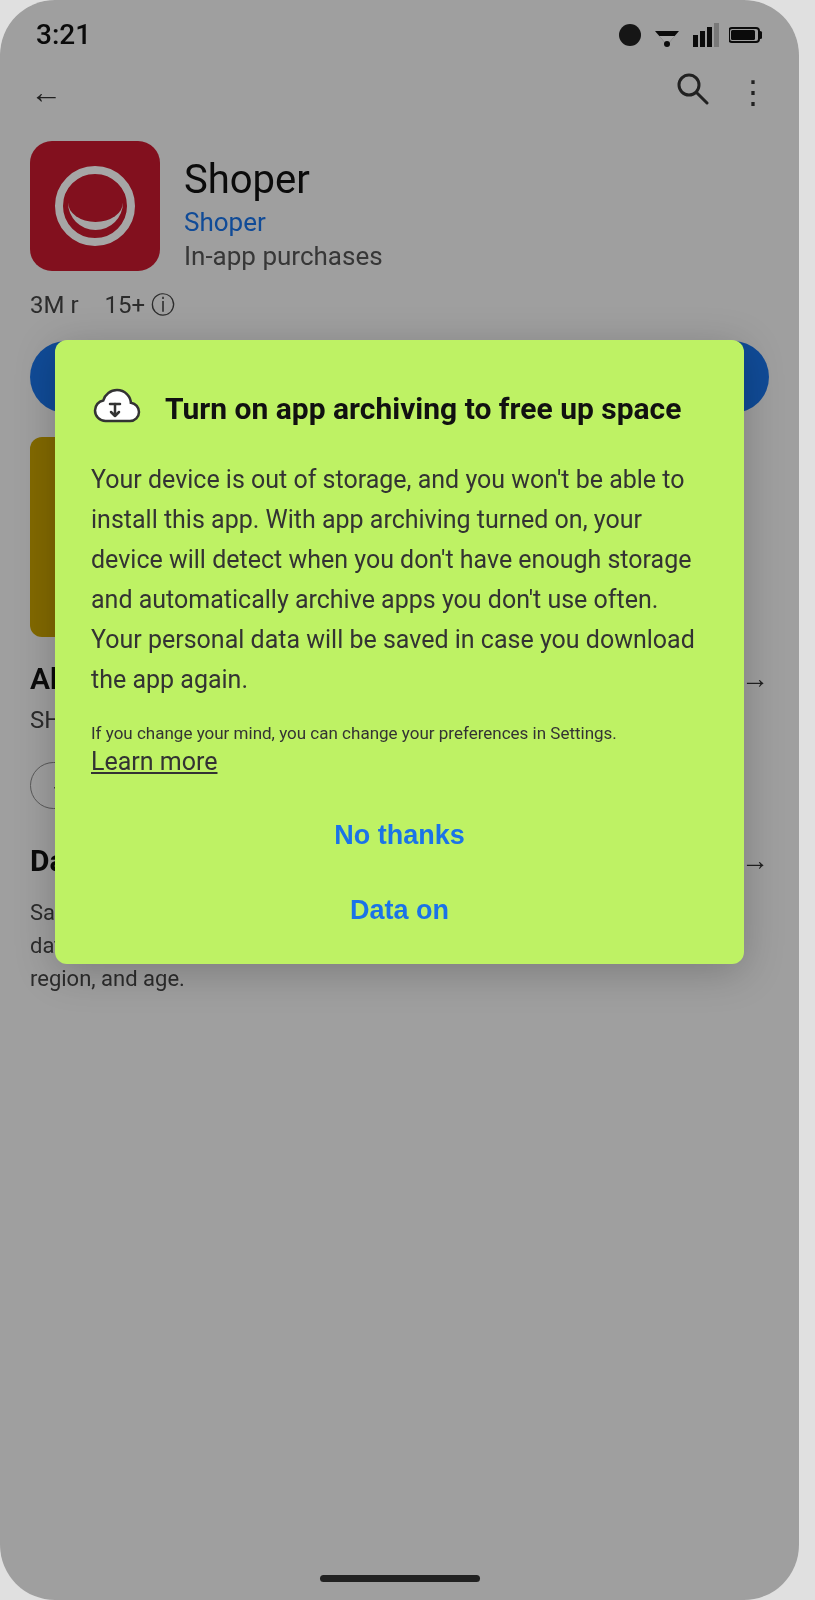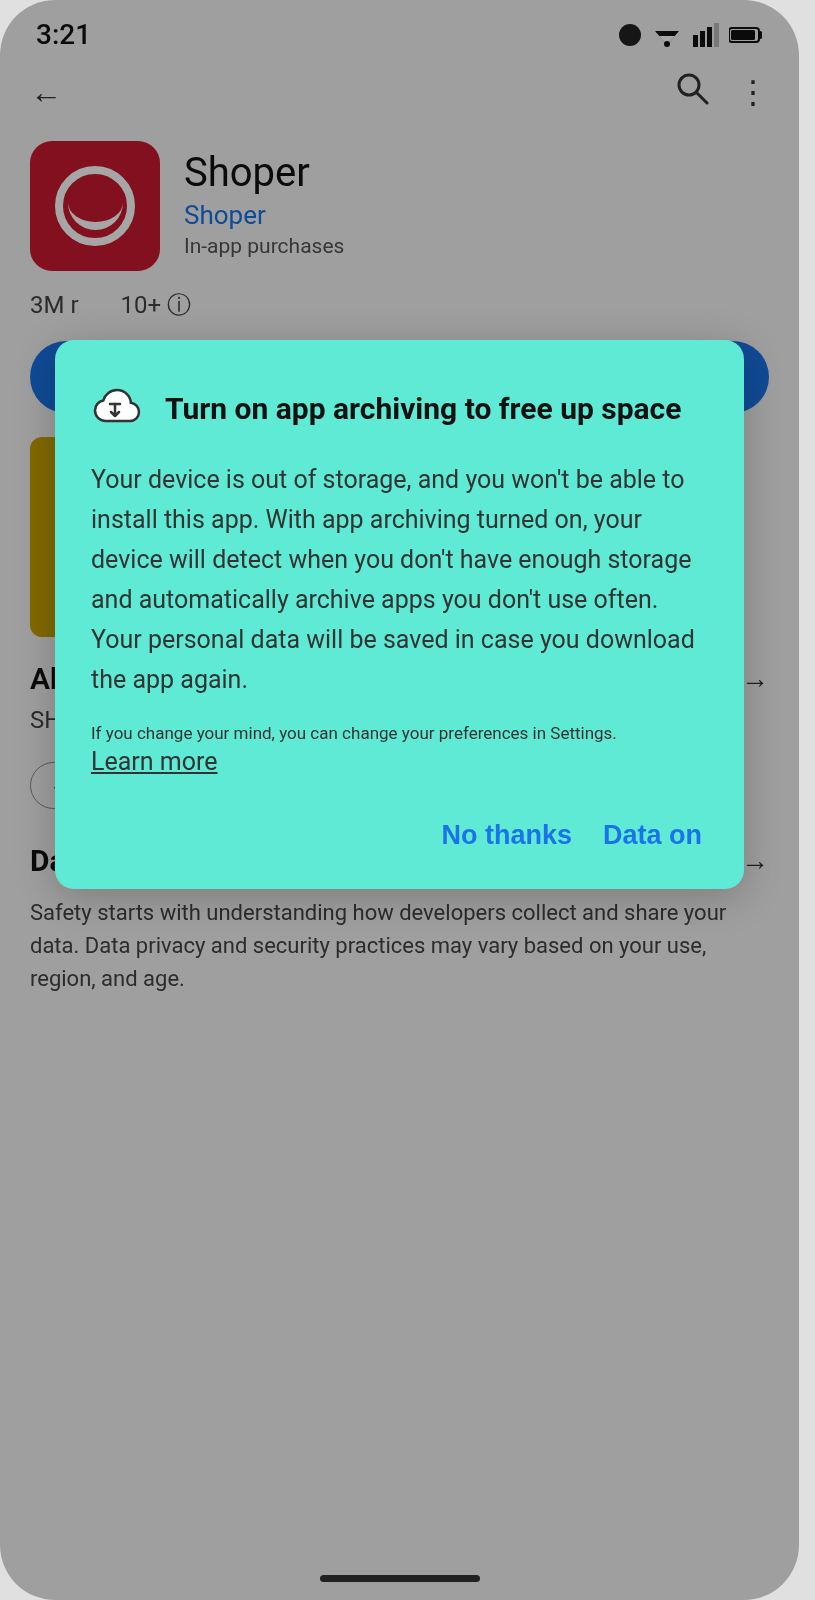--- a/index.html
+++ b/index.html
@@ -67,21 +67,21 @@
     }
     .nav-icon {
       font-size: 32px;
       color: #333;
       cursor: pointer;
     }
 
     
     .app-header {
       display: flex;
-      align-items: flex-start;
+      align-items: flex-end;
       padding: 18px 30px 18px 30px;
       background: #f5f5f5;
       gap: 24px;
     }
     .app-icon {
       width: 130px;
       height: 130px;
       background: #c8192e;
       border-radius: 22px;
       display: flex;
@@ -114,32 +114,32 @@
       font-size: 40px;
       font-weight: 400;
       color: #111;
     }
     .app-developer {
       font-size: 26px;
       color: #1a73e8;
       margin-top: 4px;
     }
     .app-subtitle {
-      font-size: 21px;
+      font-size: 26px;
       color: #555;
       margin-top: 4px;
     }
 
     
     .rating-row {
       display: flex;
       align-items: center;
       padding: 0 30px 10px 30px;
       background: #f5f5f5;
-      gap: 42px;
+      gap: 26px;
     }
     .rating-text {
       font-size: 24px;
       color: #444;
     }
 
     
     .install-row {
       padding: 10px 30px 14px 30px;
       background: #f5f5f5;
@@ -261,22 +261,22 @@
       background: rgba(0,0,0,0.35);
       z-index: 10;
     }
 
     
     .dialog {
       position: absolute;
       top: 340px;
       left: 55px;
       right: 55px;
-      background: #5eead4;
-      border-radius: 19px;
+      background: #bef264;
+      border-radius: 12px;
       padding: 40px 36px 30px 36px;
       z-index: 20;
       box-shadow: 0 8px 40px rgba(0,0,0,0.22);
     }
     .dialog-header {
       display: flex;
       align-items: center;
       gap: 18px;
       margin-bottom: 24px;
     }
@@ -309,23 +309,24 @@
     .dialog-learn-more {
       font-size: 25px;
       color: #333;
       text-decoration: underline;
       cursor: pointer;
       display: inline;
     }
     .dialog-actions {
       display: flex;
       justify-content: flex-end;
-      gap: 19px;
+      gap: 28px;
       margin-top: 30px;
       padding-top: 6px;
+      flex-direction: column;
     }
     .dialog-btn {
       font-size: 27px;
       font-weight: 600;
       color: #1a73e8;
       background: none;
       border: none;
       cursor: pointer;
       padding: 8px 6px;
     }
@@ -394,21 +395,21 @@
     </div>
     <div class="app-info">
       <div class="app-title">Shoper</div>
       <div class="app-developer">Shoper</div>
       <div class="app-subtitle">In-app purchases</div>
     </div>
   </div>
 
   <div class="rating-row">
     <span class="rating-text">3M r</span>
-    <span style="font-size:24px;color:#444;">10+ ⓘ</span>
+    <span style="font-size:24px;color:#444;">15+ ⓘ</span>
   </div>
 
   <div class="install-row">
     <div class="install-btn">Install</div>
   </div>
 
   <div class="screenshots-row">
     <div class="screenshot-thumb screenshot-yellow"></div>
     <div class="screenshot-thumb screenshot-photo">
 

